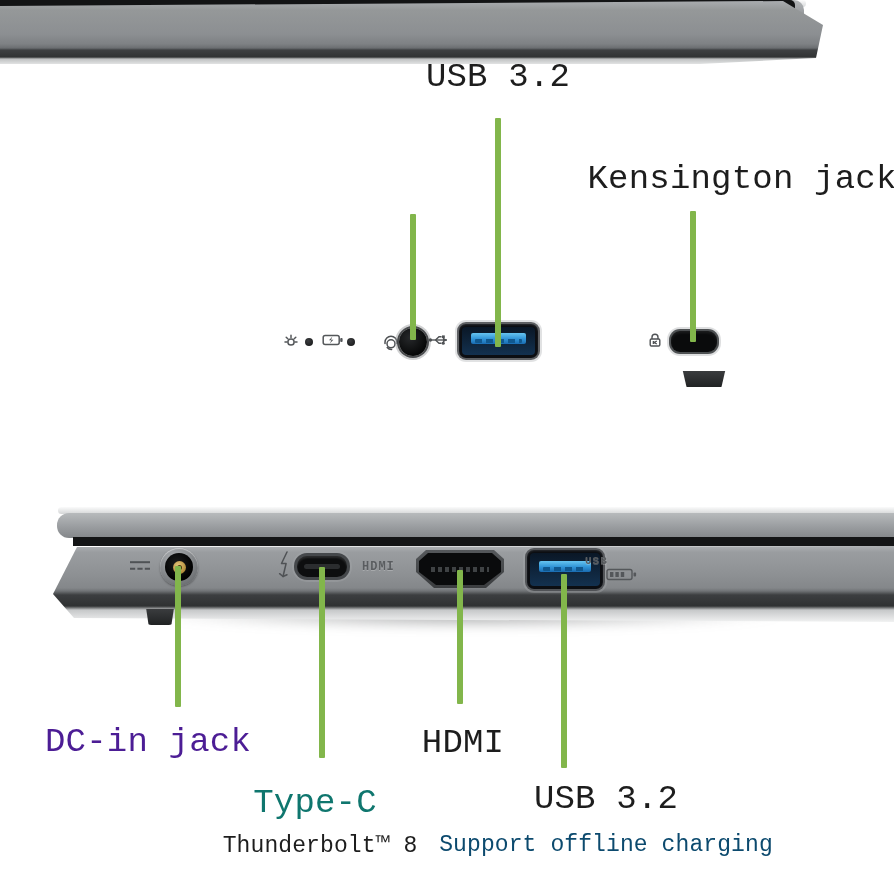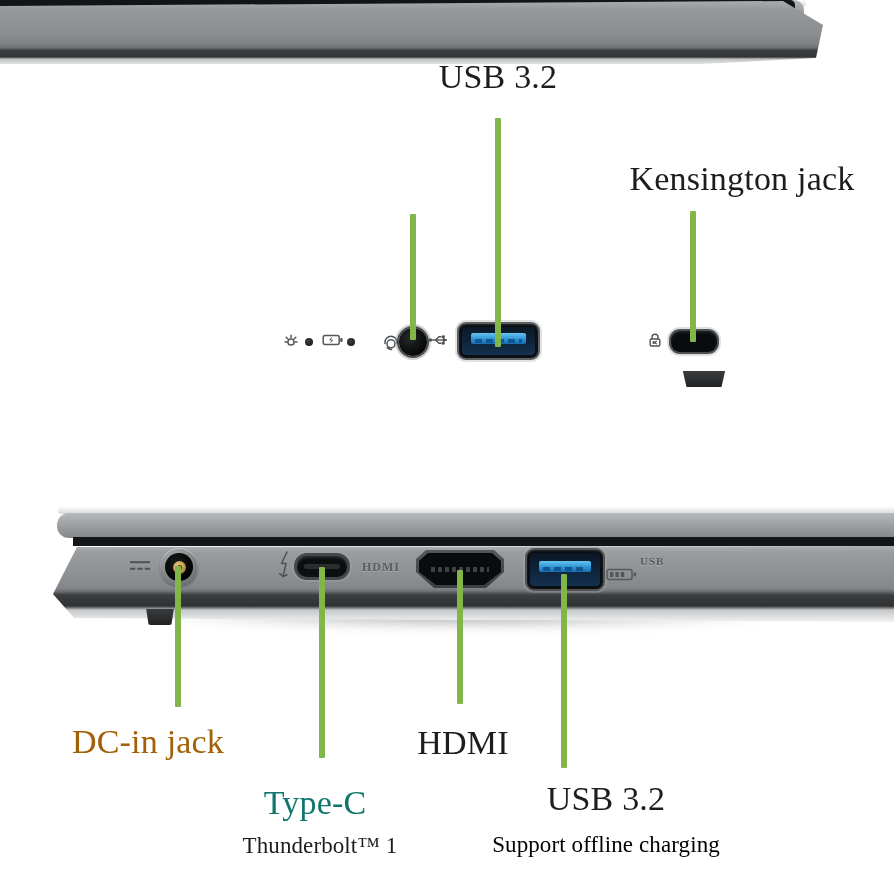--- a/index.html
+++ b/index.html
@@ -1,17 +1,17 @@
 <!DOCTYPE html>
 <html><head>
 <meta charset="utf-8">
 <style>
   html,body{margin:0;padding:0;background:#fff;}
   #stage{position:relative;width:894px;height:894px;background:#ffffff;overflow:hidden;
-         font-family:Liberation Serif, serif;}
+         font-family:Liberation Mono, monospace;}
   .lbl{position:absolute;transform:translate(-50%,-50%);font-size:34px;color:#1d1d1d;
        white-space:nowrap;letter-spacing:.2px;}
   .lbl.sub{font-size:23px;letter-spacing:.1px;}
   .line{position:absolute;width:6px;background:#82b64b;z-index:40;border-radius:1px;}
 
   
   .band{position:absolute;}
   .shadow{position:absolute;filter:blur(5px);z-index:4;
           background:radial-gradient(50% 55% at 50% 40%, rgba(90,92,94,.5), rgba(255,255,255,0) 75%);}
   .foot{position:absolute;z-index:12;background:linear-gradient(180deg,#3a3c3e,#202223);
@@ -184,34 +184,34 @@
     <div class="hdmi-in"></div>
   </div>
 
   <div class="port usbport" style="left:527px;top:550px;width:76px;height:39px;">
     <div class="usb-cavity">
       <div class="usb-tongue" style="top:8px;">
         <div class="usb-contacts"></div>
       </div>
     </div>
   </div>
-  <div class="molded" style="left:640px;top:555px;font-size:11px;">USB</div>
+  <div class="molded" style="left:585px;top:555px;font-size:11px;">USB</div>
   <svg class="icon" style="left:606px;top:568px;" width="32" height="13" viewBox="0 0 32 13">
     <rect x="1" y="1.5" width="25" height="10" rx="2" fill="none" stroke="#54575a" stroke-width="1.4"></rect>
     <rect x="27.5" y="4.5" width="2.6" height="4" rx="1" fill="#54575a"></rect>
     <rect x="4" y="4" width="3.4" height="5" fill="#54575a"></rect>
     <rect x="9.4" y="4" width="3.4" height="5" fill="#54575a"></rect>
     <rect x="14.8" y="4" width="3.4" height="5" fill="#54575a"></rect>
   </svg>
 
   <div class="line" style="left: 175px; top: 566px; height: 141px; background: rgb(130, 182, 75);"></div>
   <div class="line" style="left: 319px; top: 567px; height: 191px; background: rgb(130, 182, 75);"></div>
   <div class="line" style="left: 457px; top: 570px; height: 134px; background: rgb(130, 182, 75);"></div>
   <div class="line" style="left: 561px; top: 574px; height: 194px; background: rgb(130, 182, 75);"></div>
 
-  <div class="lbl" style="left: 148px; top: 742px; color: #a16207;">DC-in jack</div>
+  <div class="lbl" style="left: 148px; top: 742px; color: #4c1d95;">DC-in jack</div>
   <div class="lbl" style="left: 315px; top: 803px; color: #0f766e;">Type-C</div>
-  <div class="lbl sub" style="left: 320px; top: 846px; color: rgb(29, 29, 29);">Thunderbolt™ 1</div>
+  <div class="lbl sub" style="left: 320px; top: 846px; color: rgb(29, 29, 29);">Thunderbolt™ 8</div>
   <div class="lbl" style="left: 463px; top: 743px; color: rgb(29, 29, 29);">HDMI</div>
   <div class="lbl" style="left: 606px; top: 799px; color: rgb(29, 29, 29);">USB 3.2</div>
-  <div class="lbl sub" style="left: 606px; top: 845px; color: #000000;">Support offline charging</div>
+  <div class="lbl sub" style="left: 606px; top: 845px; color: #0c4a6e;">Support offline charging</div>
 
 </div>
 
 </body></html>

